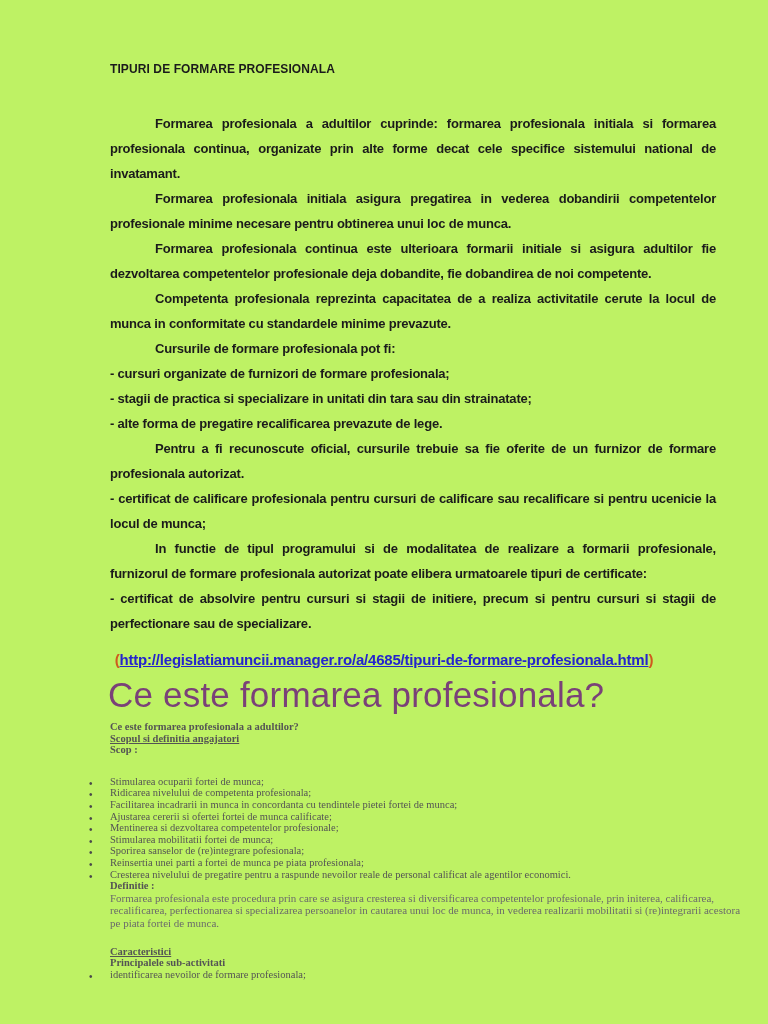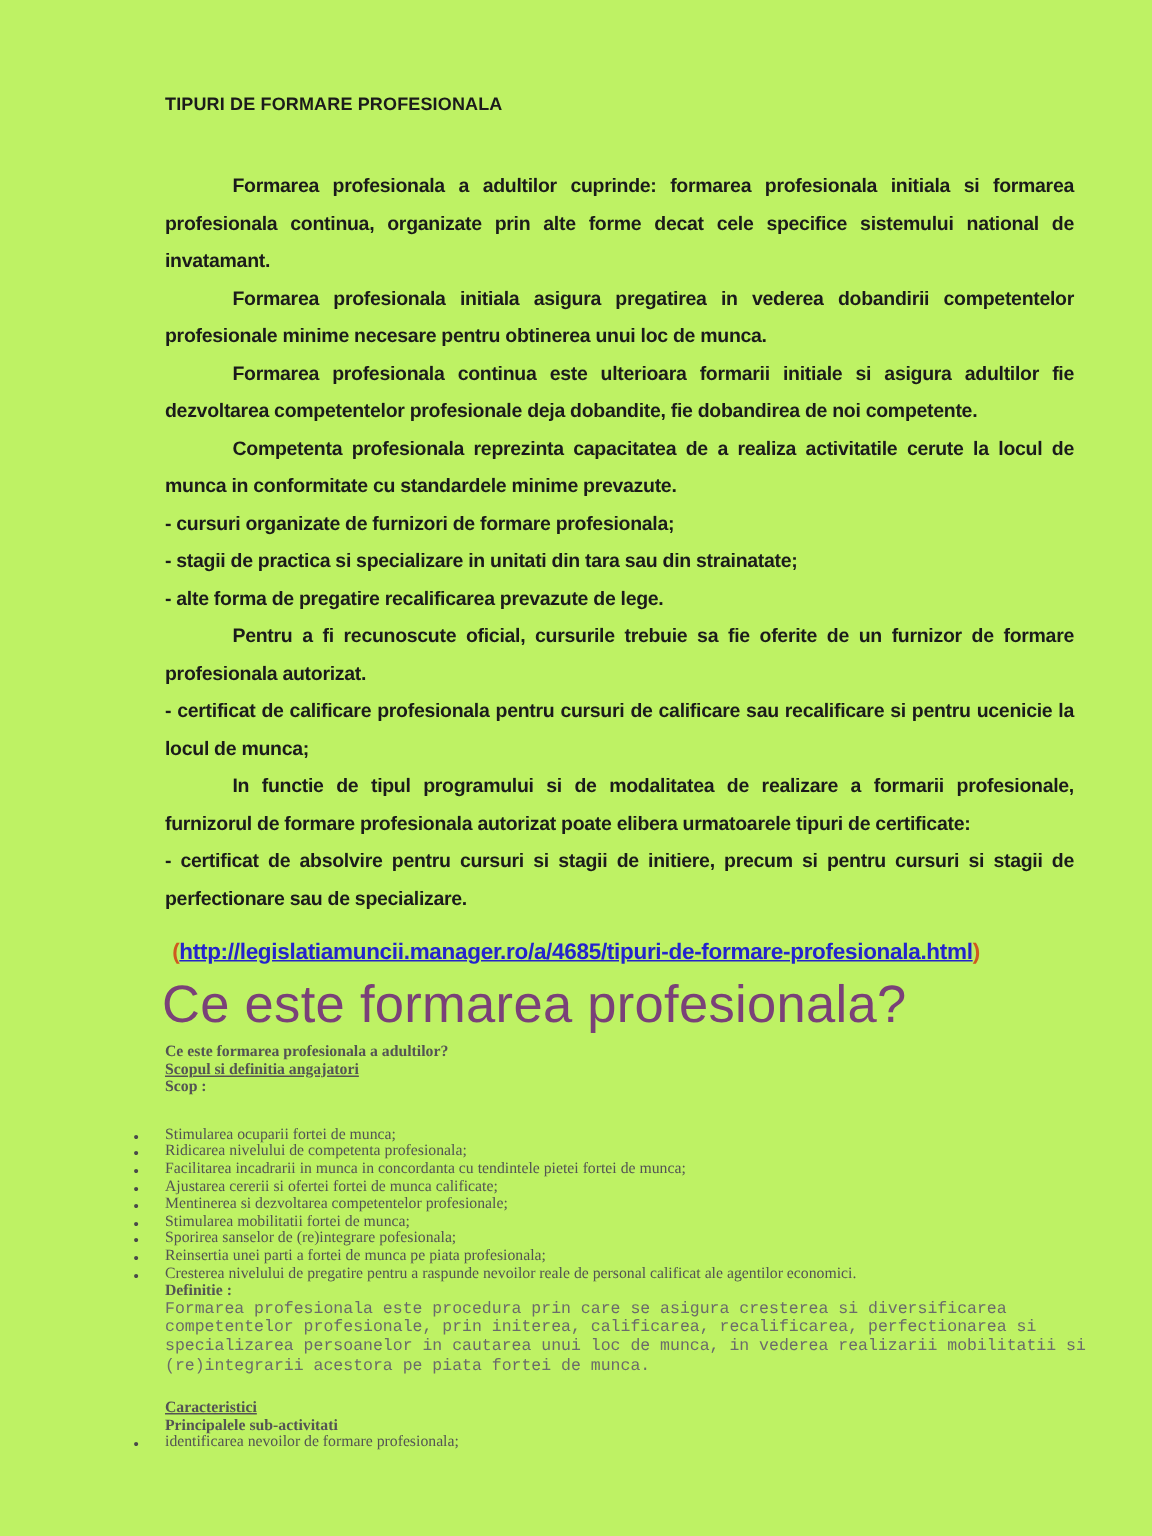--- a/index.html
+++ b/index.html
@@ -83,40 +83,41 @@
   }
   .blt{
     position:absolute;
     left:-21px;top:2px;
     font-size:10px;
     color:#4a4a4a;
     font-family:"Liberation Sans",sans-serif;
   }
   .def-text{
     margin:0;
-    font-family:Liberation Mono, monospace;
+    font-family:Liberation Serif, serif;
     font-size:11px;
     line-height:12.6px;
     color:#6b6b6b;
     text-align:left;
   }
   .sect-gap{height:16px;}
 </style>
 </head>
 <body>
 
 <div class="page">
 
   <div class="doc">
     <h1 class="doc-title">TIPURI DE FORMARE PROFESIONALA</h1>
 
     <p class="para">Formarea profesionala a adultilor cuprinde: formarea profesionala initiala si formarea profesionala continua, organizate prin alte forme decat cele specifice sistemului national de invatamant.</p>
     <p class="para">Formarea profesionala initiala asigura pregatirea in vederea dobandirii competentelor profesionale minime necesare pentru obtinerea unui loc de munca.</p>
     <p class="para">Formarea profesionala continua este ulterioara formarii initiale si asigura adultilor fie dezvoltarea competentelor profesionale deja dobandite, fie dobandirea de noi competente.</p>
     <p class="para">Competenta profesionala reprezinta capacitatea de a realiza activitatile cerute la locul de munca in conformitate cu standardele minime prevazute.</p>
+    <p class="para">Cursurile de formare profesionala pot fi:</p>
 
     <p class="dash-item">- cursuri organizate de furnizori de formare profesionala;</p>
     <p class="dash-item">- stagii de practica si specializare in unitati din tara sau din strainatate;</p>
     <p class="dash-item">- alte forma de pregatire recalificarea prevazute de lege.</p>
 
     <p class="para">Pentru a fi recunoscute oficial, cursurile trebuie sa fie oferite de un furnizor de formare profesionala autorizat.</p>
     <p class="para dash-item" style="text-align:justify;text-align-last:left;">- certificat de calificare profesionala pentru cursuri de calificare sau recalificare si pentru ucenicie la locul de munca;</p>
 
     <p class="para">In functie de tipul programului si de modalitatea de realizare a formarii profesionale, furnizorul de formare profesionala autorizat poate elibera urmatoarele tipuri de certificate:</p>
     <p class="para dash-item" style="text-align:justify;text-align-last:left;">- certificat de absolvire pentru cursuri si stagii de initiere, precum si pentru cursuri si stagii de perfectionare sau de specializare.</p>

